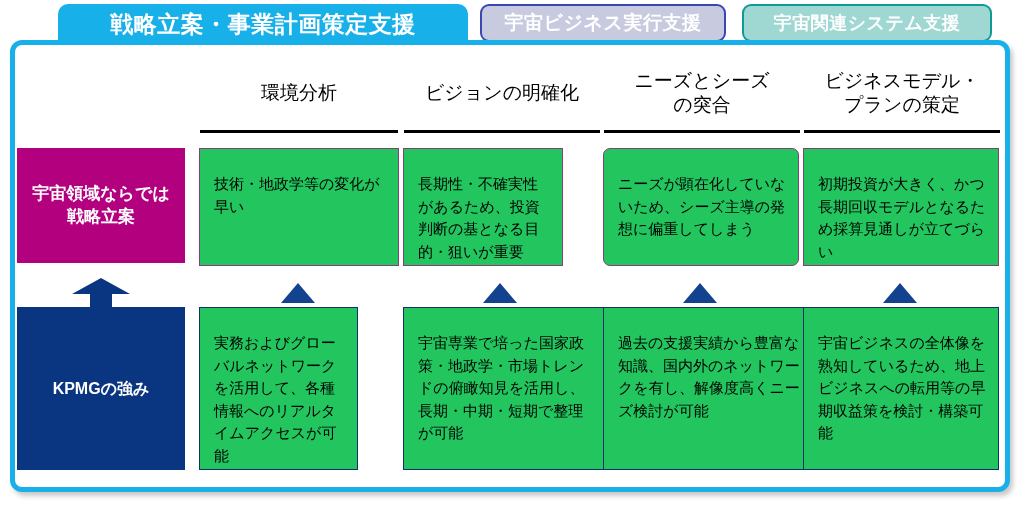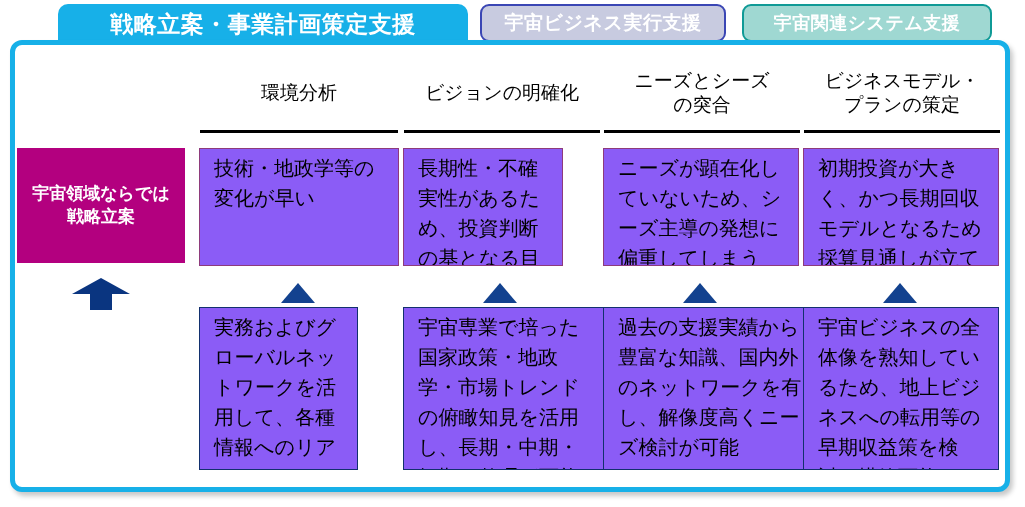--- a/index.html
+++ b/index.html
@@ -159,25 +159,25 @@
     height: 0;
     border-left: 29px solid transparent;
     border-right: 29px solid transparent;
     border-bottom: 16px solid #0a3580;
   }
 
   
   .cell {
     position: absolute;
     box-sizing: border-box;
-    background: #8b5cf6;
-    font-size: 20px;
+    background: #22c55e;
+    font-size: 15px;
     line-height: 1.5;
     color: #000000;
-    padding: 4px 11px 10px 14px;
+    padding: 24px 11px 10px 14px;
     overflow: hidden;
   }
   .cell-top {
     top: 148px;
     height: 118px;
     border: 1.5px solid #8e3b7c;
   }
   .cell-bottom {
     top: 307px;
     height: 163px;
@@ -239,28 +239,31 @@
   <div class="left-box left-difficulty" style="white-space:pre-line;">
     <span>宇宙領域ならでは
 戦略立案</span>
   </div>
 
   <div class="left-arrow">
     <div class="shaft"></div>
     <div class="head"></div>
   </div>
 
+  <div class="left-box left-strength">
+    <span>KPMGの強み</span>
+  </div>
 
   <div class="cell cell-top" style="left:199px; width:200px;">
     <span>技術・地政学等の変化が早い</span>
   </div>
   <div class="cell cell-top" style="left:403px; width:160px;">
     <span>長期性・不確実性があるため、投資判断の基となる目的・狙いが重要</span>
   </div>
-  <div class="cell cell-top" style="left:603px; width:196px;">
+  <div class="cell cell-top" style="left:603px; width:196px;border-radius:7px;">
     <span>ニーズが顕在化していないため、シーズ主導の発想に偏重してしまう</span>
   </div>
   <div class="cell cell-top" style="left:803px; width:196px;">
     <span>初期投資が大きく、かつ長期回収モデルとなるため採算見通しが立てづらい</span>
   </div>
 
   <div class="tri" style="left:281px;"></div>
   <div class="tri" style="left:483px;"></div>
   <div class="tri" style="left:683px;"></div>
   <div class="tri" style="left:883px;"></div>

